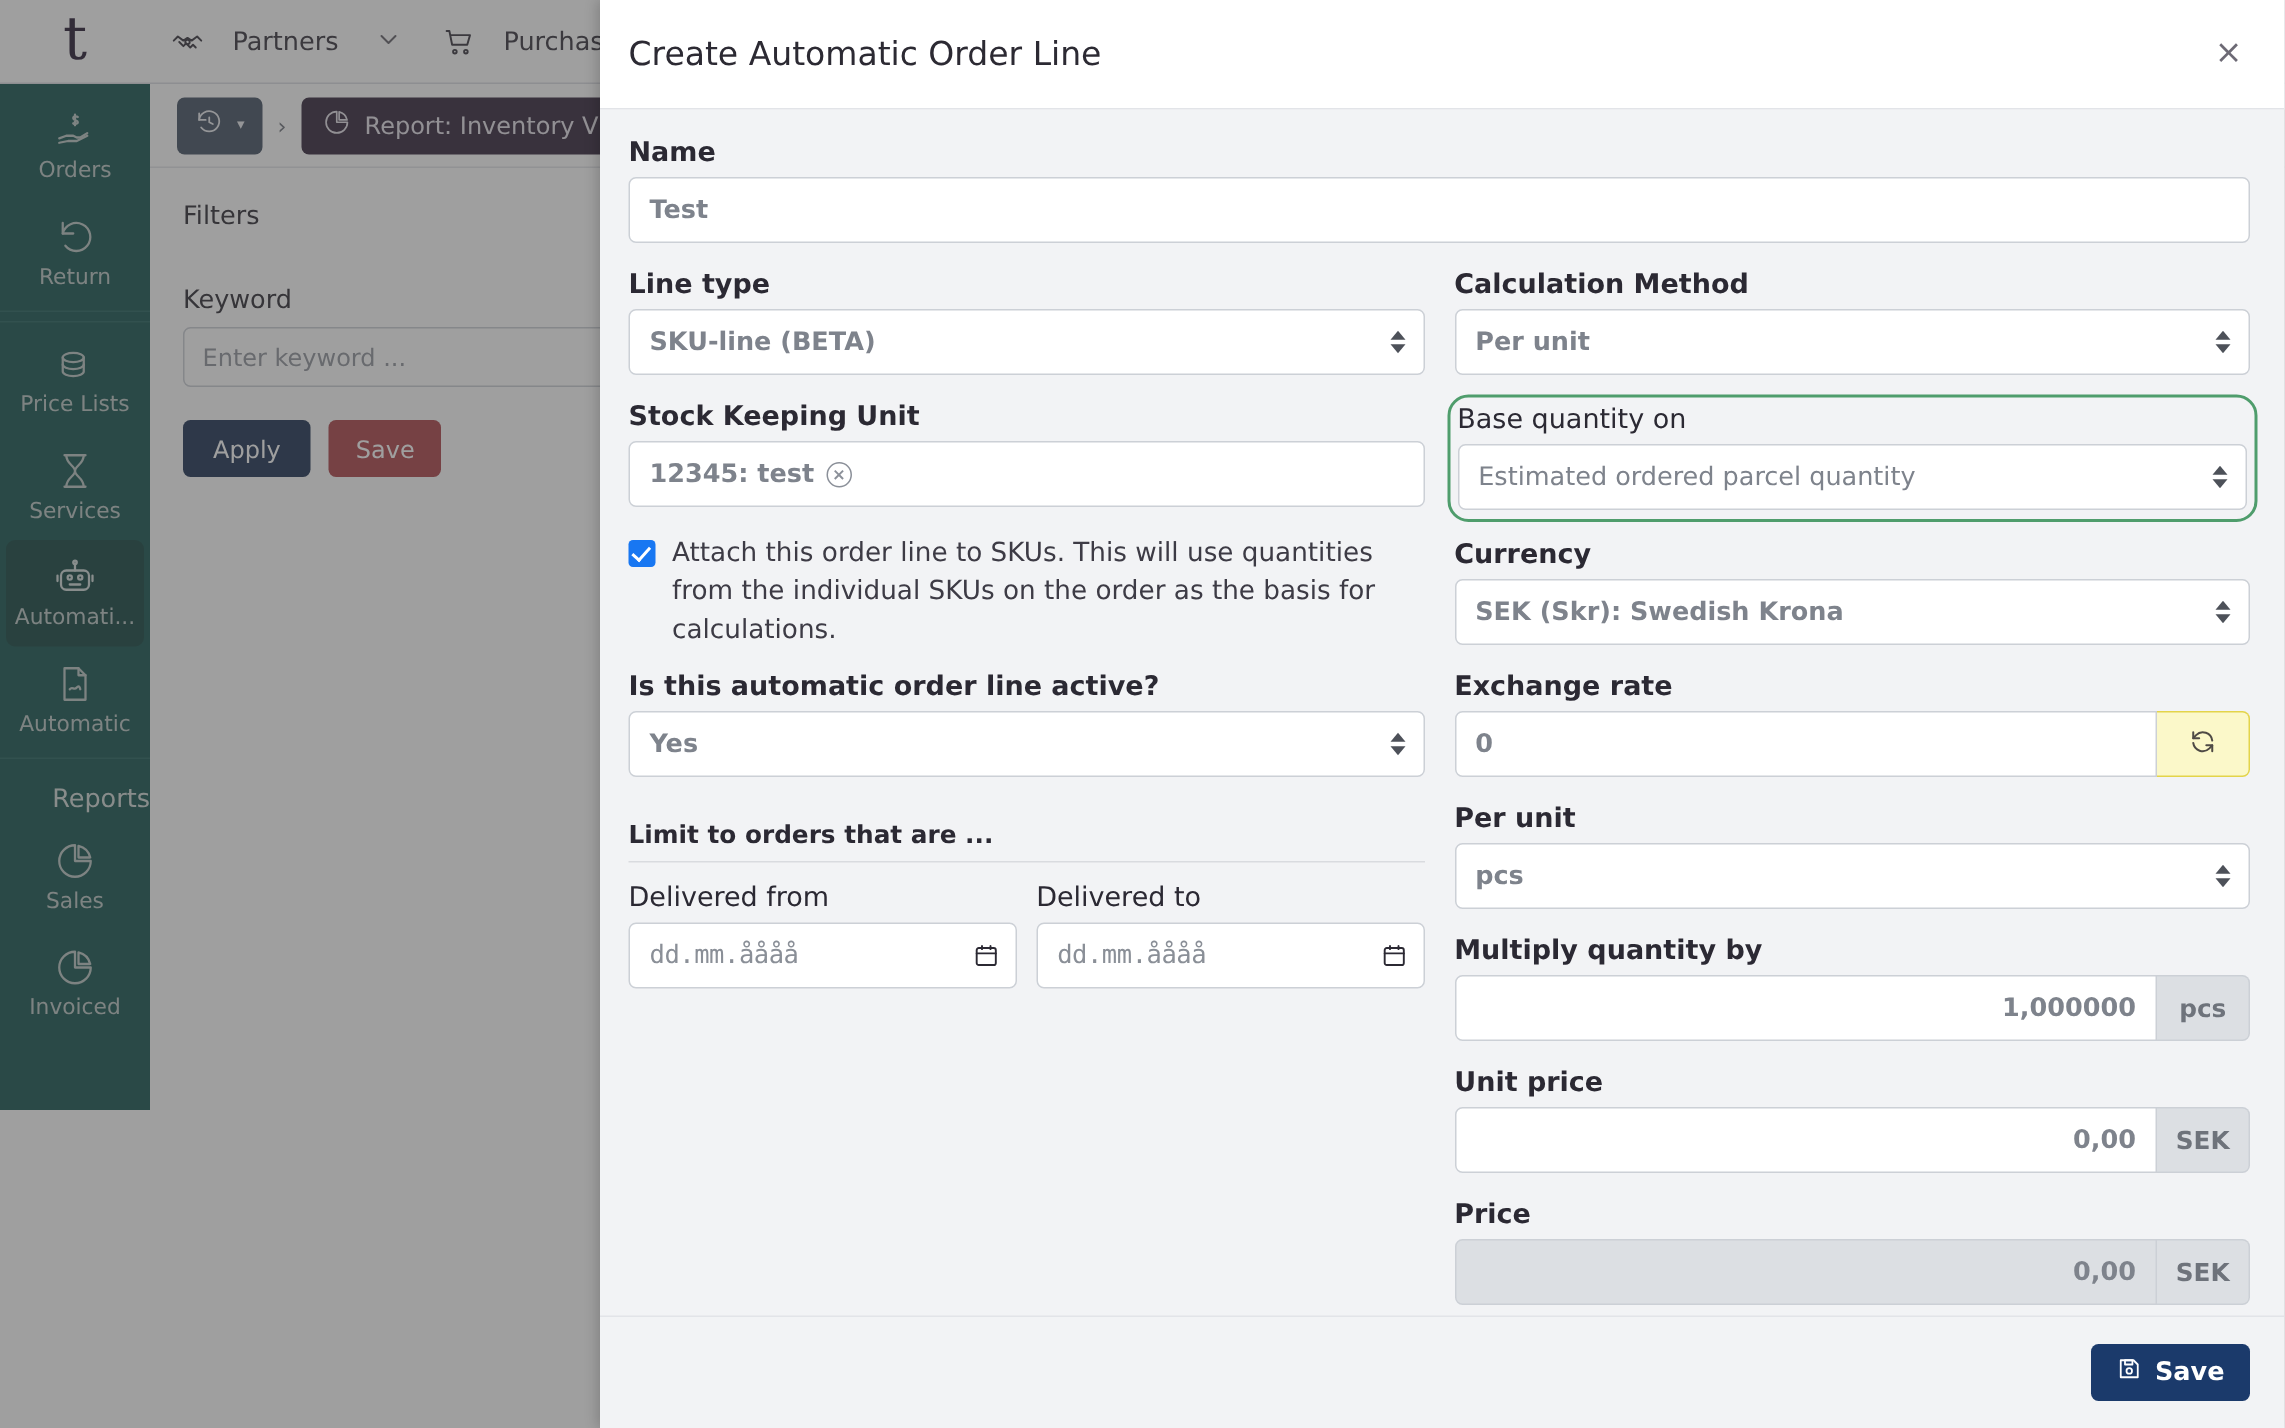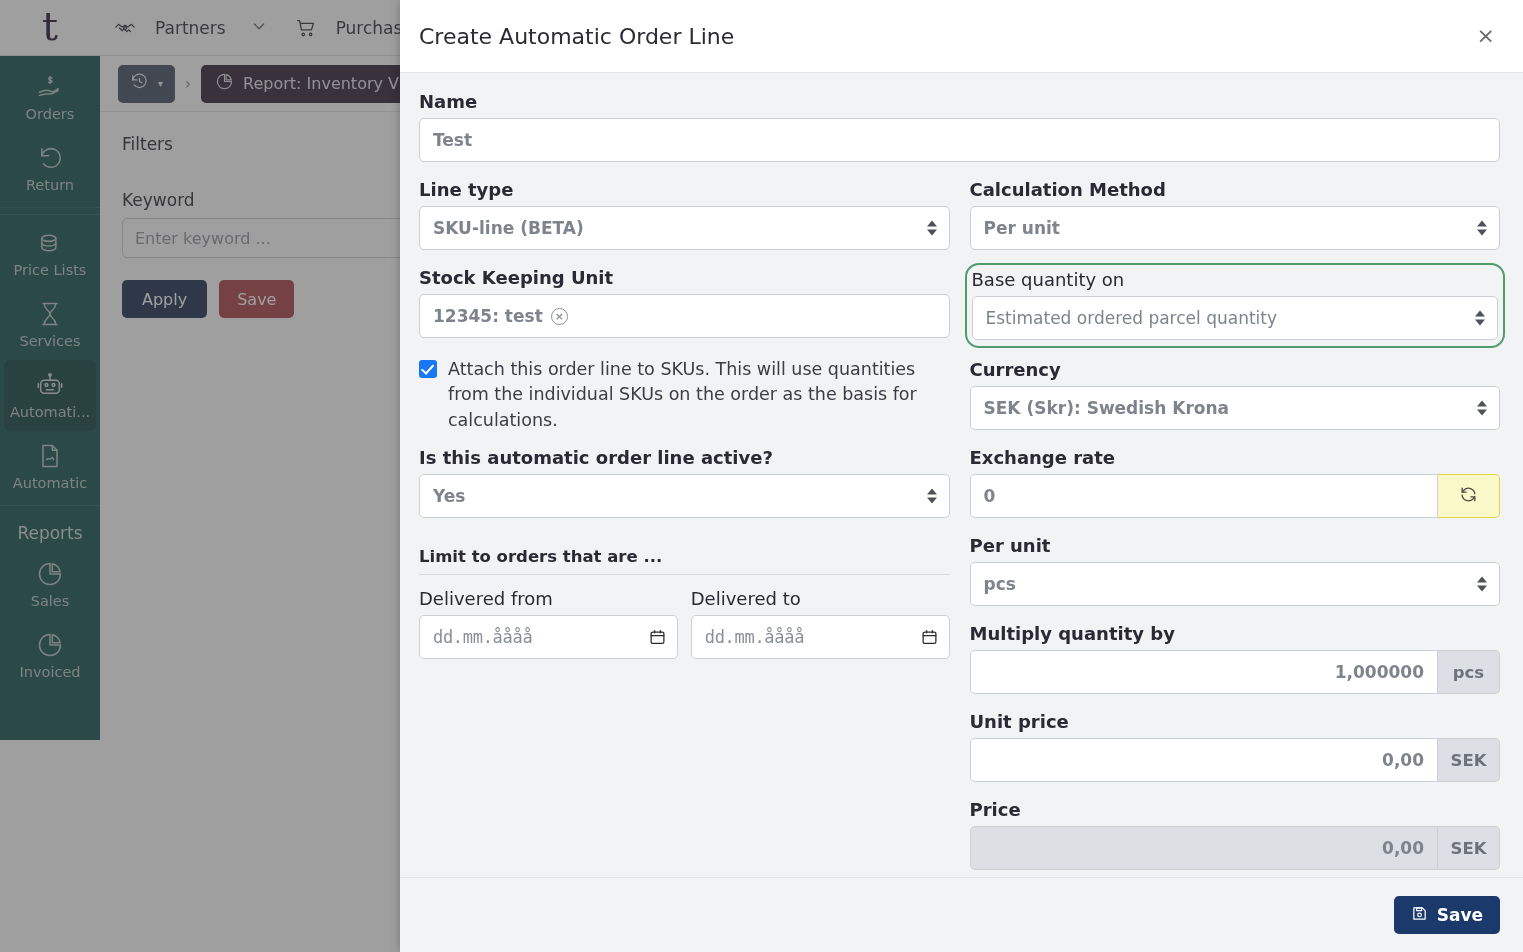--- a/index.html
+++ b/index.html
@@ -41,21 +41,21 @@
   }
   .side-item {
     display: flex; flex-direction: column; align-items: center; justify-content: center;
     gap: 5px; padding: 11px 2px 11px; color: #b8c4c2; font-size: 14.5px;
     text-align: center; position: relative;
   }
   .side-item.active { background: #0a3c38; border-radius: 6px; margin: 0 4px; }
   .side-item .s-ico svg { width: 28px; height: 28px; display: block; }
   .side-sep { height: 1px; background: #1d5d58; margin: 3px 0; }
   .side-group-title {
-    color: #cfd8d6; font-size: 17px; text-align: center; padding: 14px 0 6px; font-weight: 400;
+    color: #cfd8d6; font-size: 17px; text-align: right; padding: 14px 0 6px; font-weight: 400;
   }
 
   
   .content {
     position: absolute; left: 100px; top: 56px; right: 0; bottom: 0;
     background: #ffffff;
   }
   .crumbbar {
     height: 56px; display: flex; align-items: center; gap: 10px;
     padding: 0 18px; border-bottom: 1px solid #e2e4e8;

